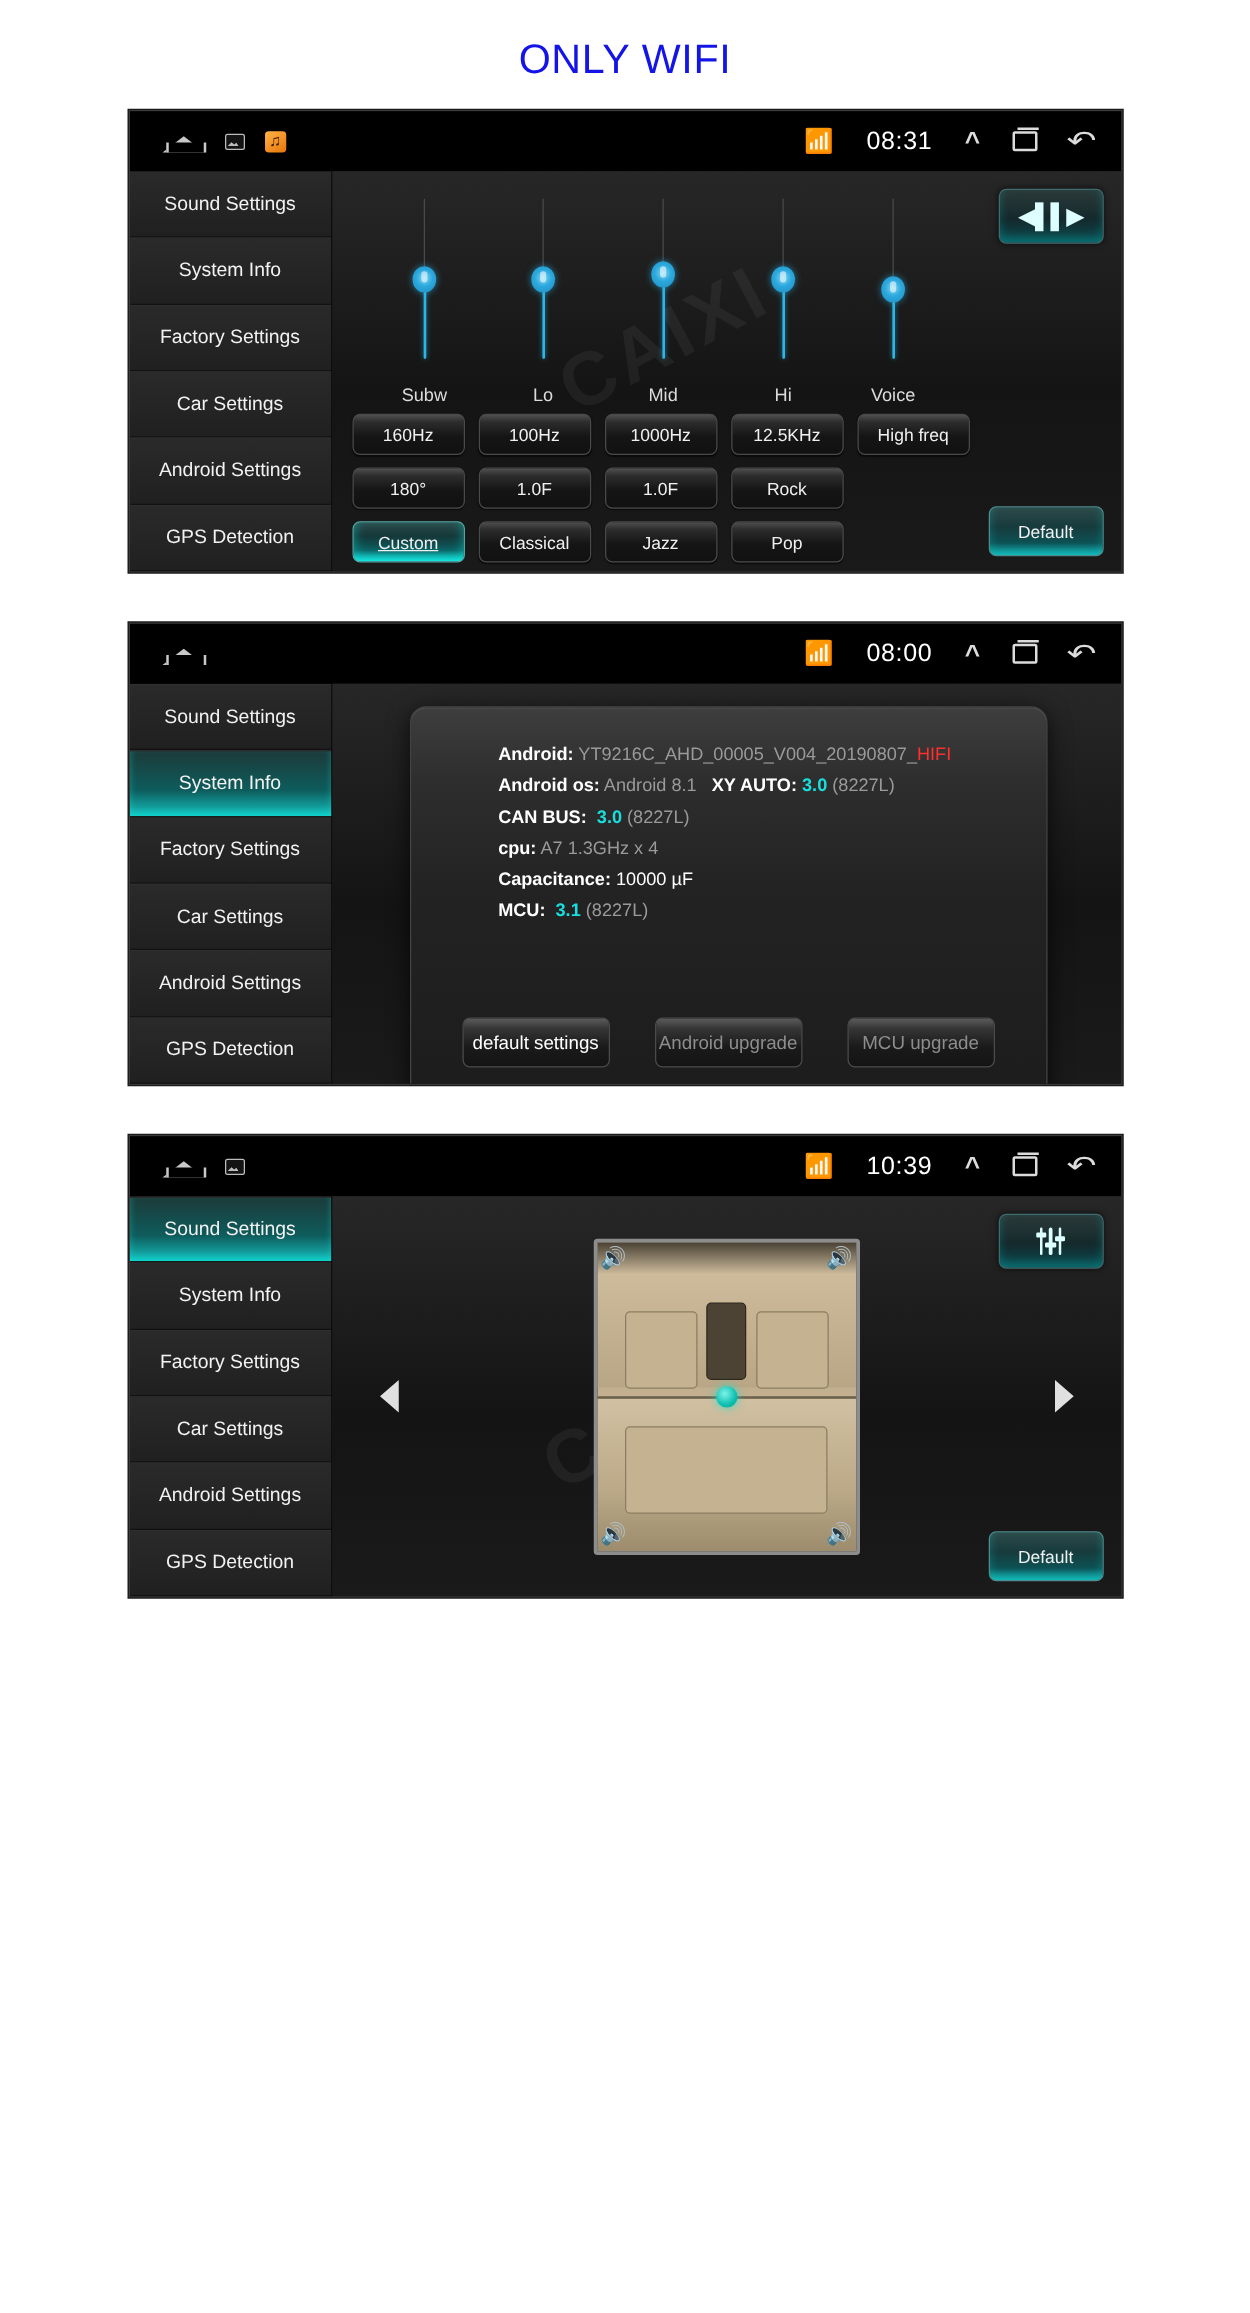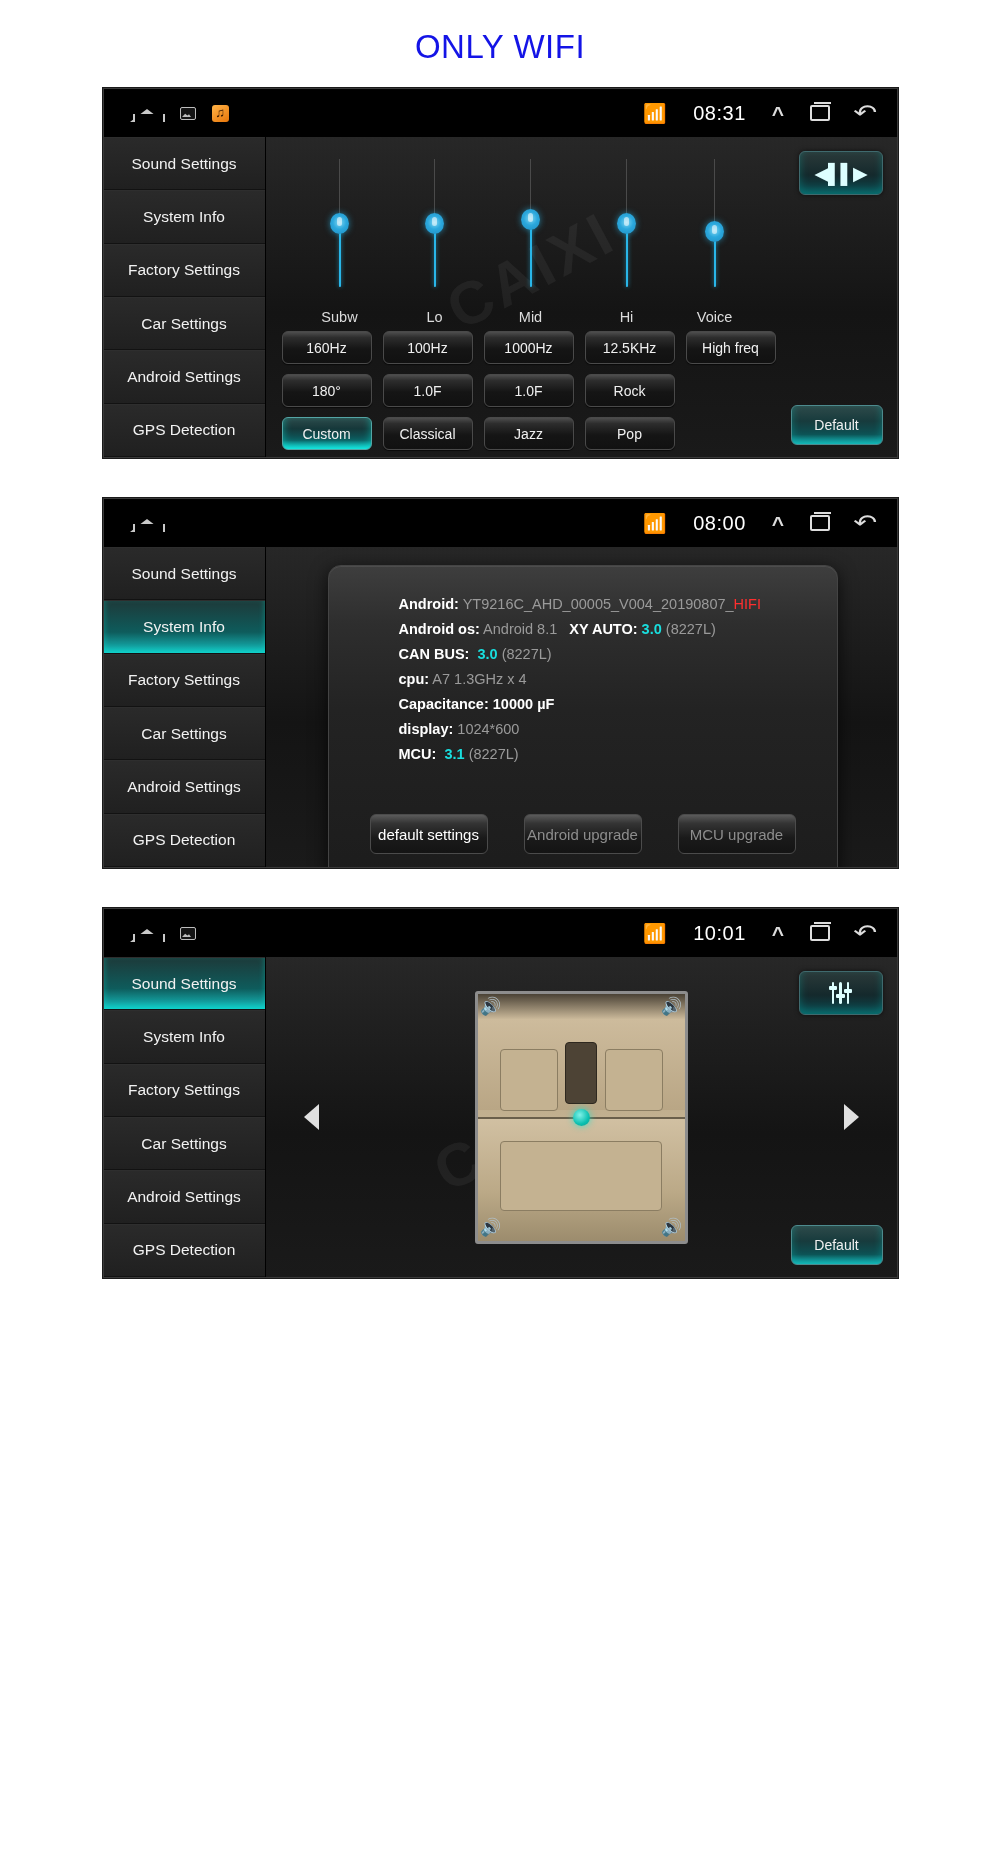--- a/index.html
+++ b/index.html
@@ -190,20 +190,21 @@
     background: linear-gradient(180deg,#4e4e4e 0%, #2d2d2d 18%, #151515 55%, #111 100%);
     color: #f0f0f0; font-size: 14px;
     display: flex; align-items: center; justify-content: center;
     white-space: nowrap;
     box-shadow: 0 1px 1px rgba(0,0,0,0.6);
   }
   .ebtn.sel {
     background: linear-gradient(180deg,#2e4a4a 0%, #15383a 35%, #0c5d60 72%, #1fd8d8 100%);
     border-color: #54a5a5;
     box-shadow: inset 0 -4px 9px rgba(0,255,235,0.45);
+    text-decoration: underline;
   }
   .ebtn.default-btn {
     position: absolute; right: 14px; bottom: 12px;
     width: 92px; height: 40px;
     background: linear-gradient(180deg,#2e4a4a 0%, #173b3d 40%, #0d5154 75%, #18a9ad 100%);
     border: 1px solid #4d8b8e;
     box-shadow: inset 0 -4px 8px rgba(0,230,220,0.3);
   }
 
   
@@ -221,21 +222,21 @@
     content:""; position:absolute; left: 6%; bottom: -18px; width: 88%; height: 24px;
     border-radius: 50%;
     background: radial-gradient(ellipse at center, rgba(0,230,220,0.55), rgba(0,230,220,0) 70%);
   }
   .info-lines { padding: 26px 0 0 70px; }
   .iline { color: #d7d7d7; font-size: 14.5px; line-height: 25px; white-space: nowrap; }
   .ikey { color: #ffffff; font-weight: bold; }
   .ival { color: #9a9a9a; text-align: center; }
   .ival.cyan { color: #19dede; font-weight: bold; }
   .ival.red { color: #ff2f2f; }
-  .ival.white { color: #ffffff; font-weight: bold; margin-top: 20px; }
+  .ival.white { color: #ffffff; font-weight: normal; margin-top: 20px; }
   .info-btns {
     position: absolute; bottom: 30px; left: 0; right: 0;
     display: flex; justify-content: center; gap: 36px;
   }
   .ibtn {
     width: 118px; height: 40px; border-radius: 6px;
     border: 1px solid #4b4b4b;
     background: linear-gradient(180deg,#5a5a5a 0%, #343434 22%, #1a1a1a 60%, #141414 100%);
     display: flex; align-items: center; justify-content: center;
     font-size: 15px; color: #ffffff;
@@ -444,24 +445,20 @@
           </div>
           <div class="iline">
             <span class="ikey">cpu:</span>
             <span class="ival">A7 1.3GHz x 4</span>
           </div>
           <div class="iline">
             <span class="ikey">Capacitance:</span>
             <span class="ival white">10000 µF</span>
           </div>
           <div class="iline">
-            <span class="ikey">display:</span>
-            <span class="ival">1024*600</span>
-          </div>
-          <div class="iline">
             <span class="ikey">MCU:</span>
             &nbsp;<span class="ival cyan">3.1</span>
             <span class="ival">(8227L)</span>
           </div>
         </div>
         <div class="info-btns">
           <div class="ibtn">default settings</div>
           <div class="ibtn dim">Android upgrade</div>
           <div class="ibtn dim">MCU upgrade</div>
         </div>
@@ -471,21 +468,21 @@
 </div>
 
 <div class="device p3">
   <div class="statusbar">
     <div class="sb-left">
       <div class="home-icon"></div>
       <div class="mini-icon"></div>
     </div>
     <div class="sb-right">
       <div class="bt-icon">📶</div>
-      <div class="clock">10:01</div>
+      <div class="clock">10:39</div>
       <div class="chev-up">^</div>
       <div class="recents"></div>
       <div class="back-icon">↶</div>
     </div>
   </div>
   <div class="dev-body">
     <div class="sidebar">
       <div class="side-item active">Sound Settings</div>
       <div class="side-item">System Info</div>
       <div class="side-item">Factory Settings</div>

